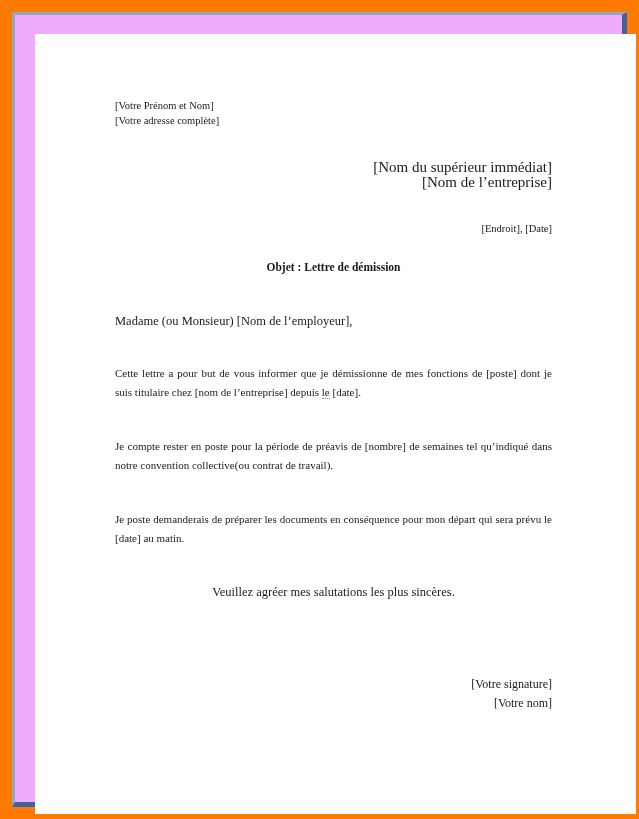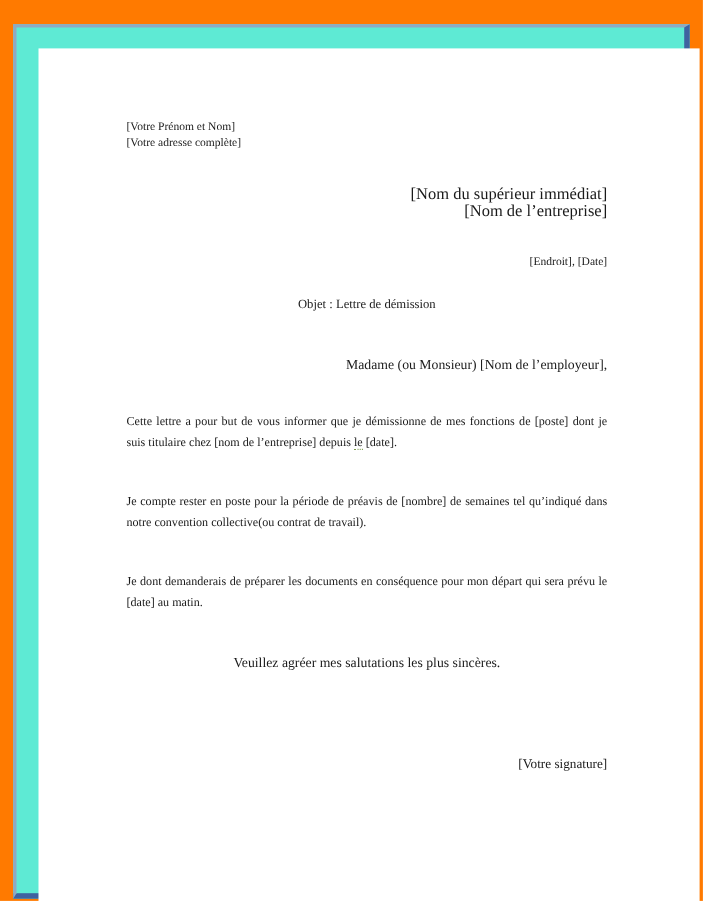--- a/index.html
+++ b/index.html
@@ -26,22 +26,21 @@
   .frame-inner-rule {
     position: absolute;
     left: 12px; top: 12px;
     width: 615px;
     height: 795px;
     box-sizing: border-box;
     border-top: 3px solid #90a9c0;
     border-left: 3px solid #90a9c0;
     border-right: 5px solid #3f62a0;
     border-bottom: 5px solid #3f62a0;
-    background: #5eead4;
-    margin-top: 10px;
+    background: #f0abfc;
   }
   .page {
     position: absolute;
     left: 20px; top: 19px;
     width: 601px;
     height: 780px;
     background: #ffffff;
     box-sizing: border-box;
     overflow: hidden;
   }
@@ -76,28 +75,28 @@
     margin-top: 31px;
     text-align: right;
     font-size: 10.5px;
     line-height: 15px;
     white-space: nowrap;
   }
 
   .subject {
     margin-top: 24px;
     text-align: center;
-    font-weight: normal;
+    font-weight: bold;
     font-size: 11.5px;
     line-height: 15px;
   }
 
   .salutation {
     margin-top: 38px;
-    text-align: right;
+    text-align: left;
     font-size: 12.5px;
     line-height: 16px;
   }
 
   .body-par {
     margin-top: 35px;
     text-align: justify;
     text-align-last: left;
     font-size: 11px;
     line-height: 19px;
@@ -149,24 +148,25 @@
         <div class="subject">Objet : Lettre de démission</div>
 
         <div class="salutation">Madame (ou Monsieur) [Nom de l’employeur],</div>
 
         <div class="body-par">
           <span>Cette lettre a pour but de vous informer que je démissionne de mes fonctions de [poste] dont je suis titulaire chez [nom de l’entreprise] depuis </span><span class="spell">le</span><span> [date].</span>
         </div>
 
         <div class="body-par">Je compte rester en poste pour la période de préavis de [nombre] de semaines tel qu’indiqué dans notre convention collective(ou contrat de travail).</div>
 
-        <div class="body-par">Je dont demanderais de préparer les documents en conséquence pour mon départ qui sera prévu le [date] au matin.</div>
+        <div class="body-par">Je poste demanderais de préparer les documents en conséquence pour mon départ qui sera prévu le [date] au matin.</div>
 
         <div class="closing">Veuillez agréer mes salutations les plus sincères.</div>
 
         <div class="signature-block">
           <div>[Votre signature]</div>
+          <div>[Votre nom]</div>
         </div>
 
       </div>
     </div>
   </div>
 </div>
 
 </body></html>

